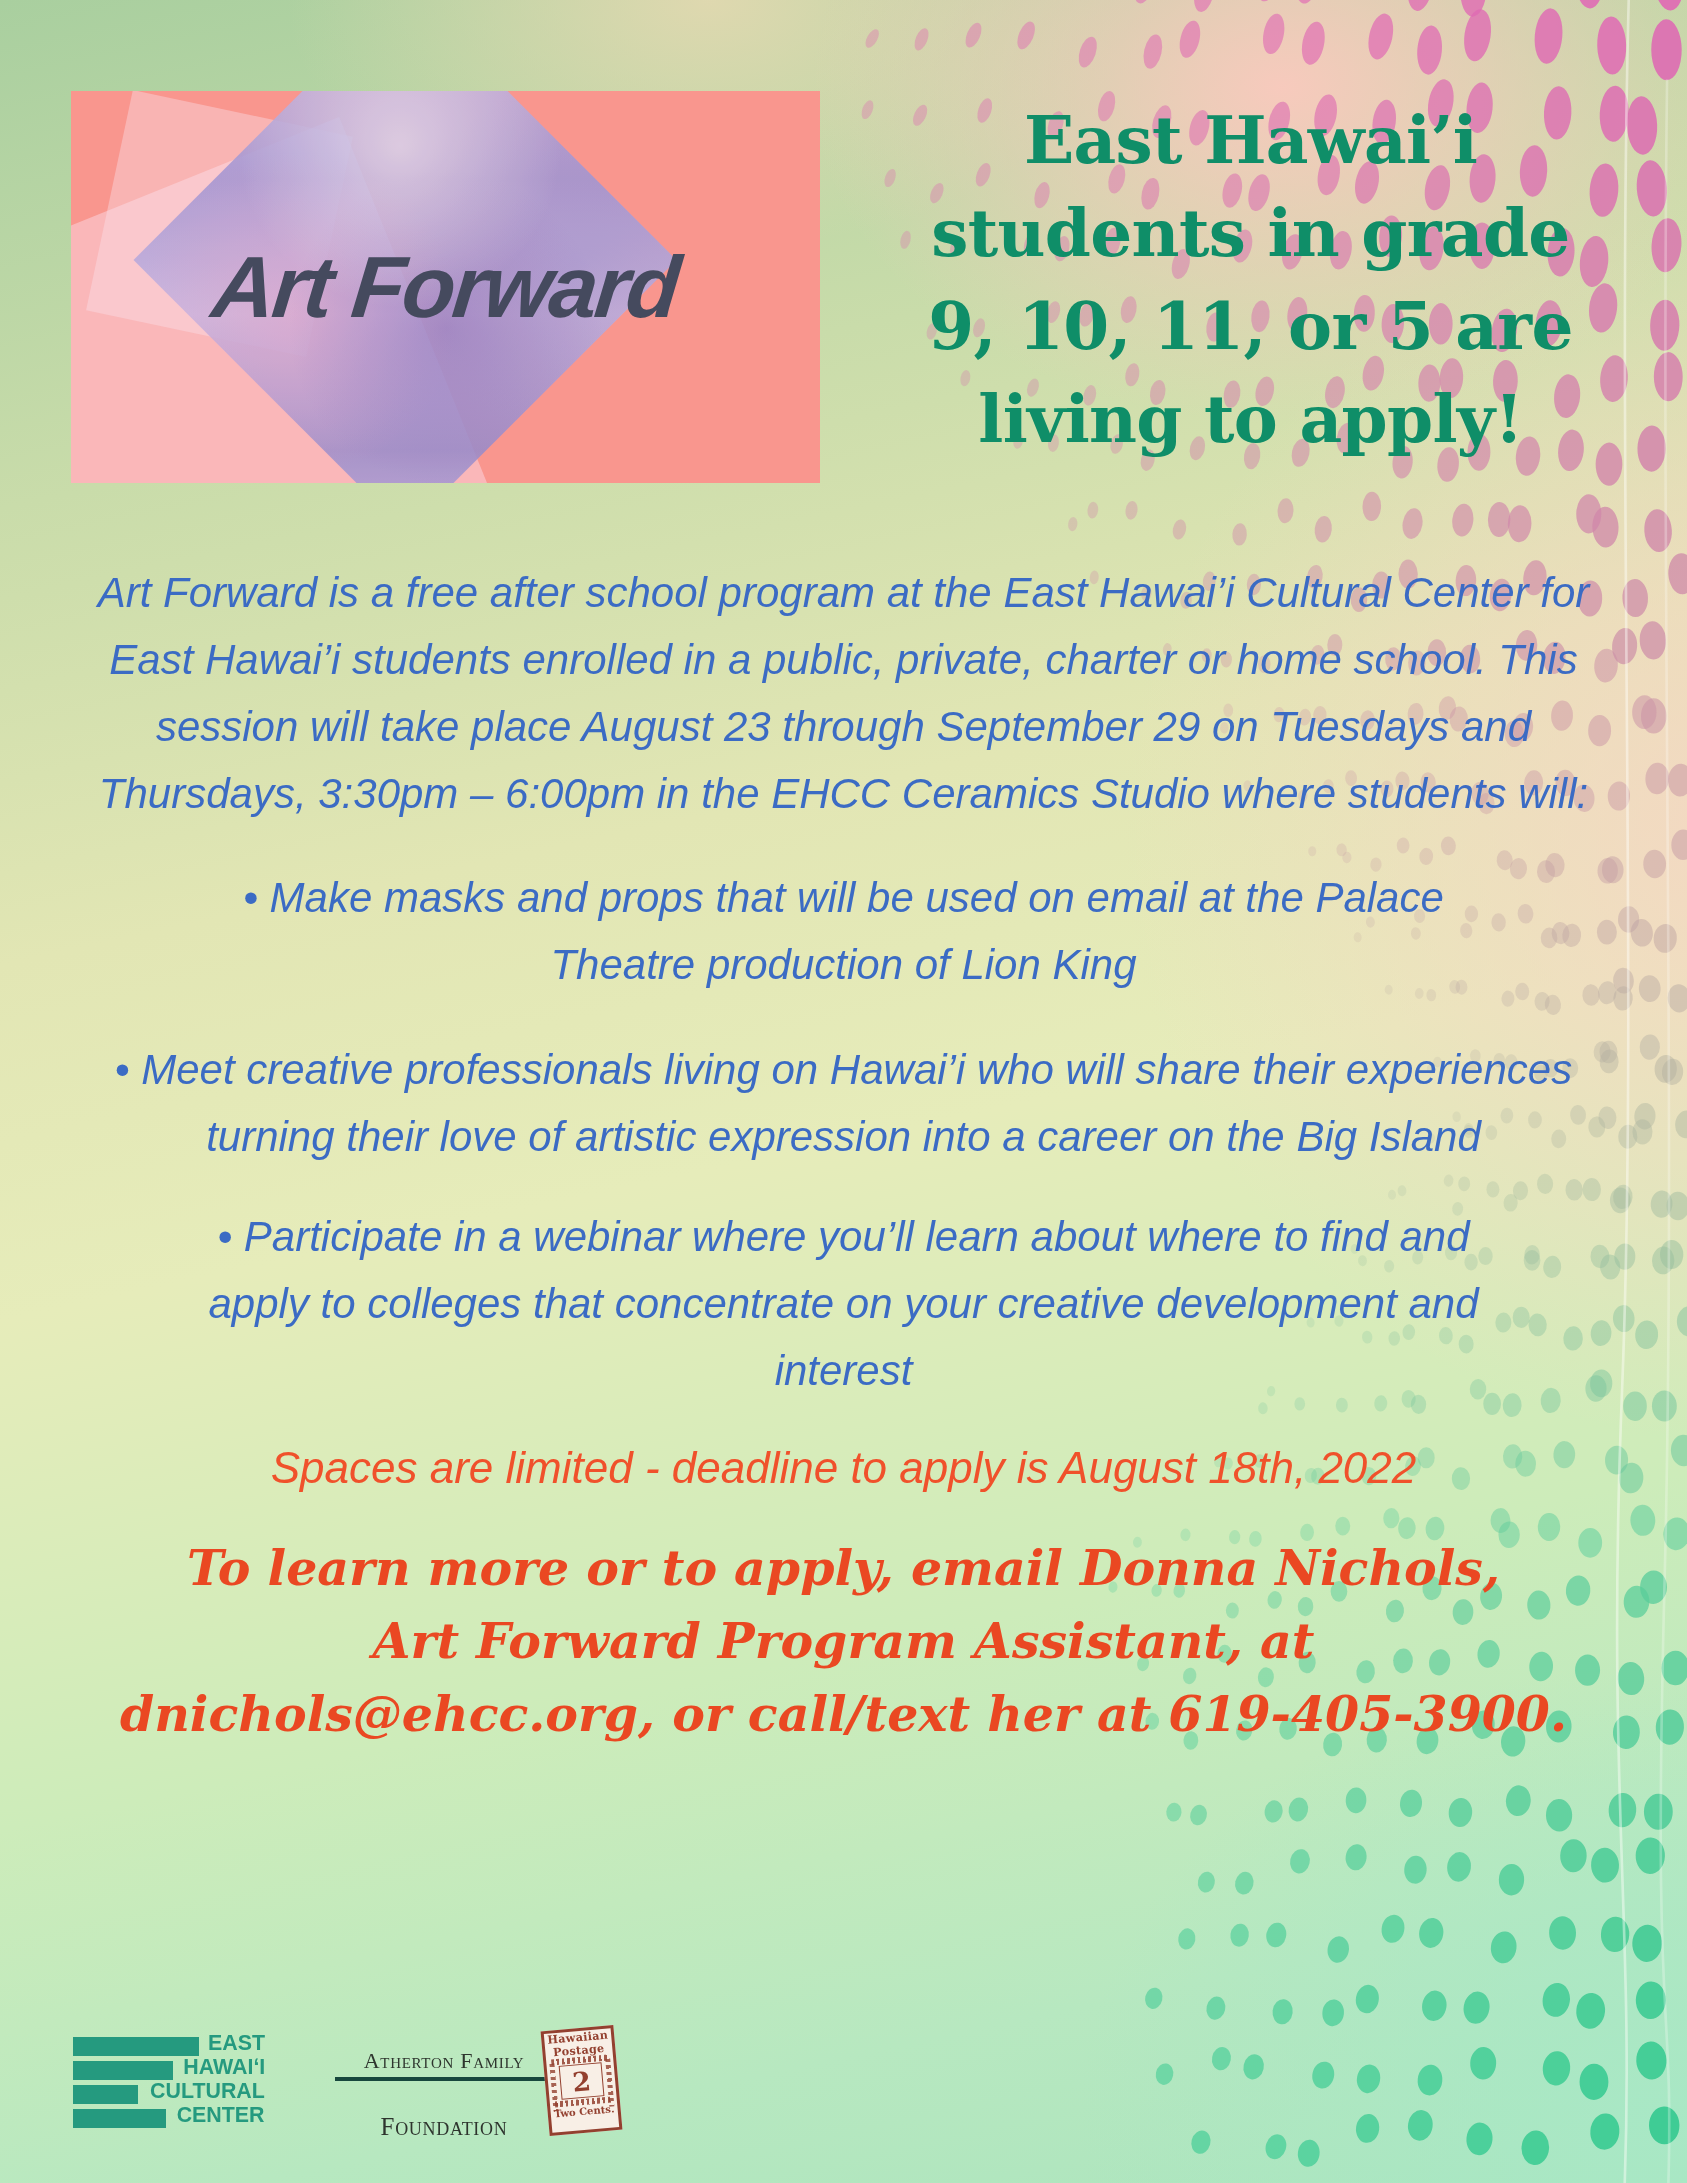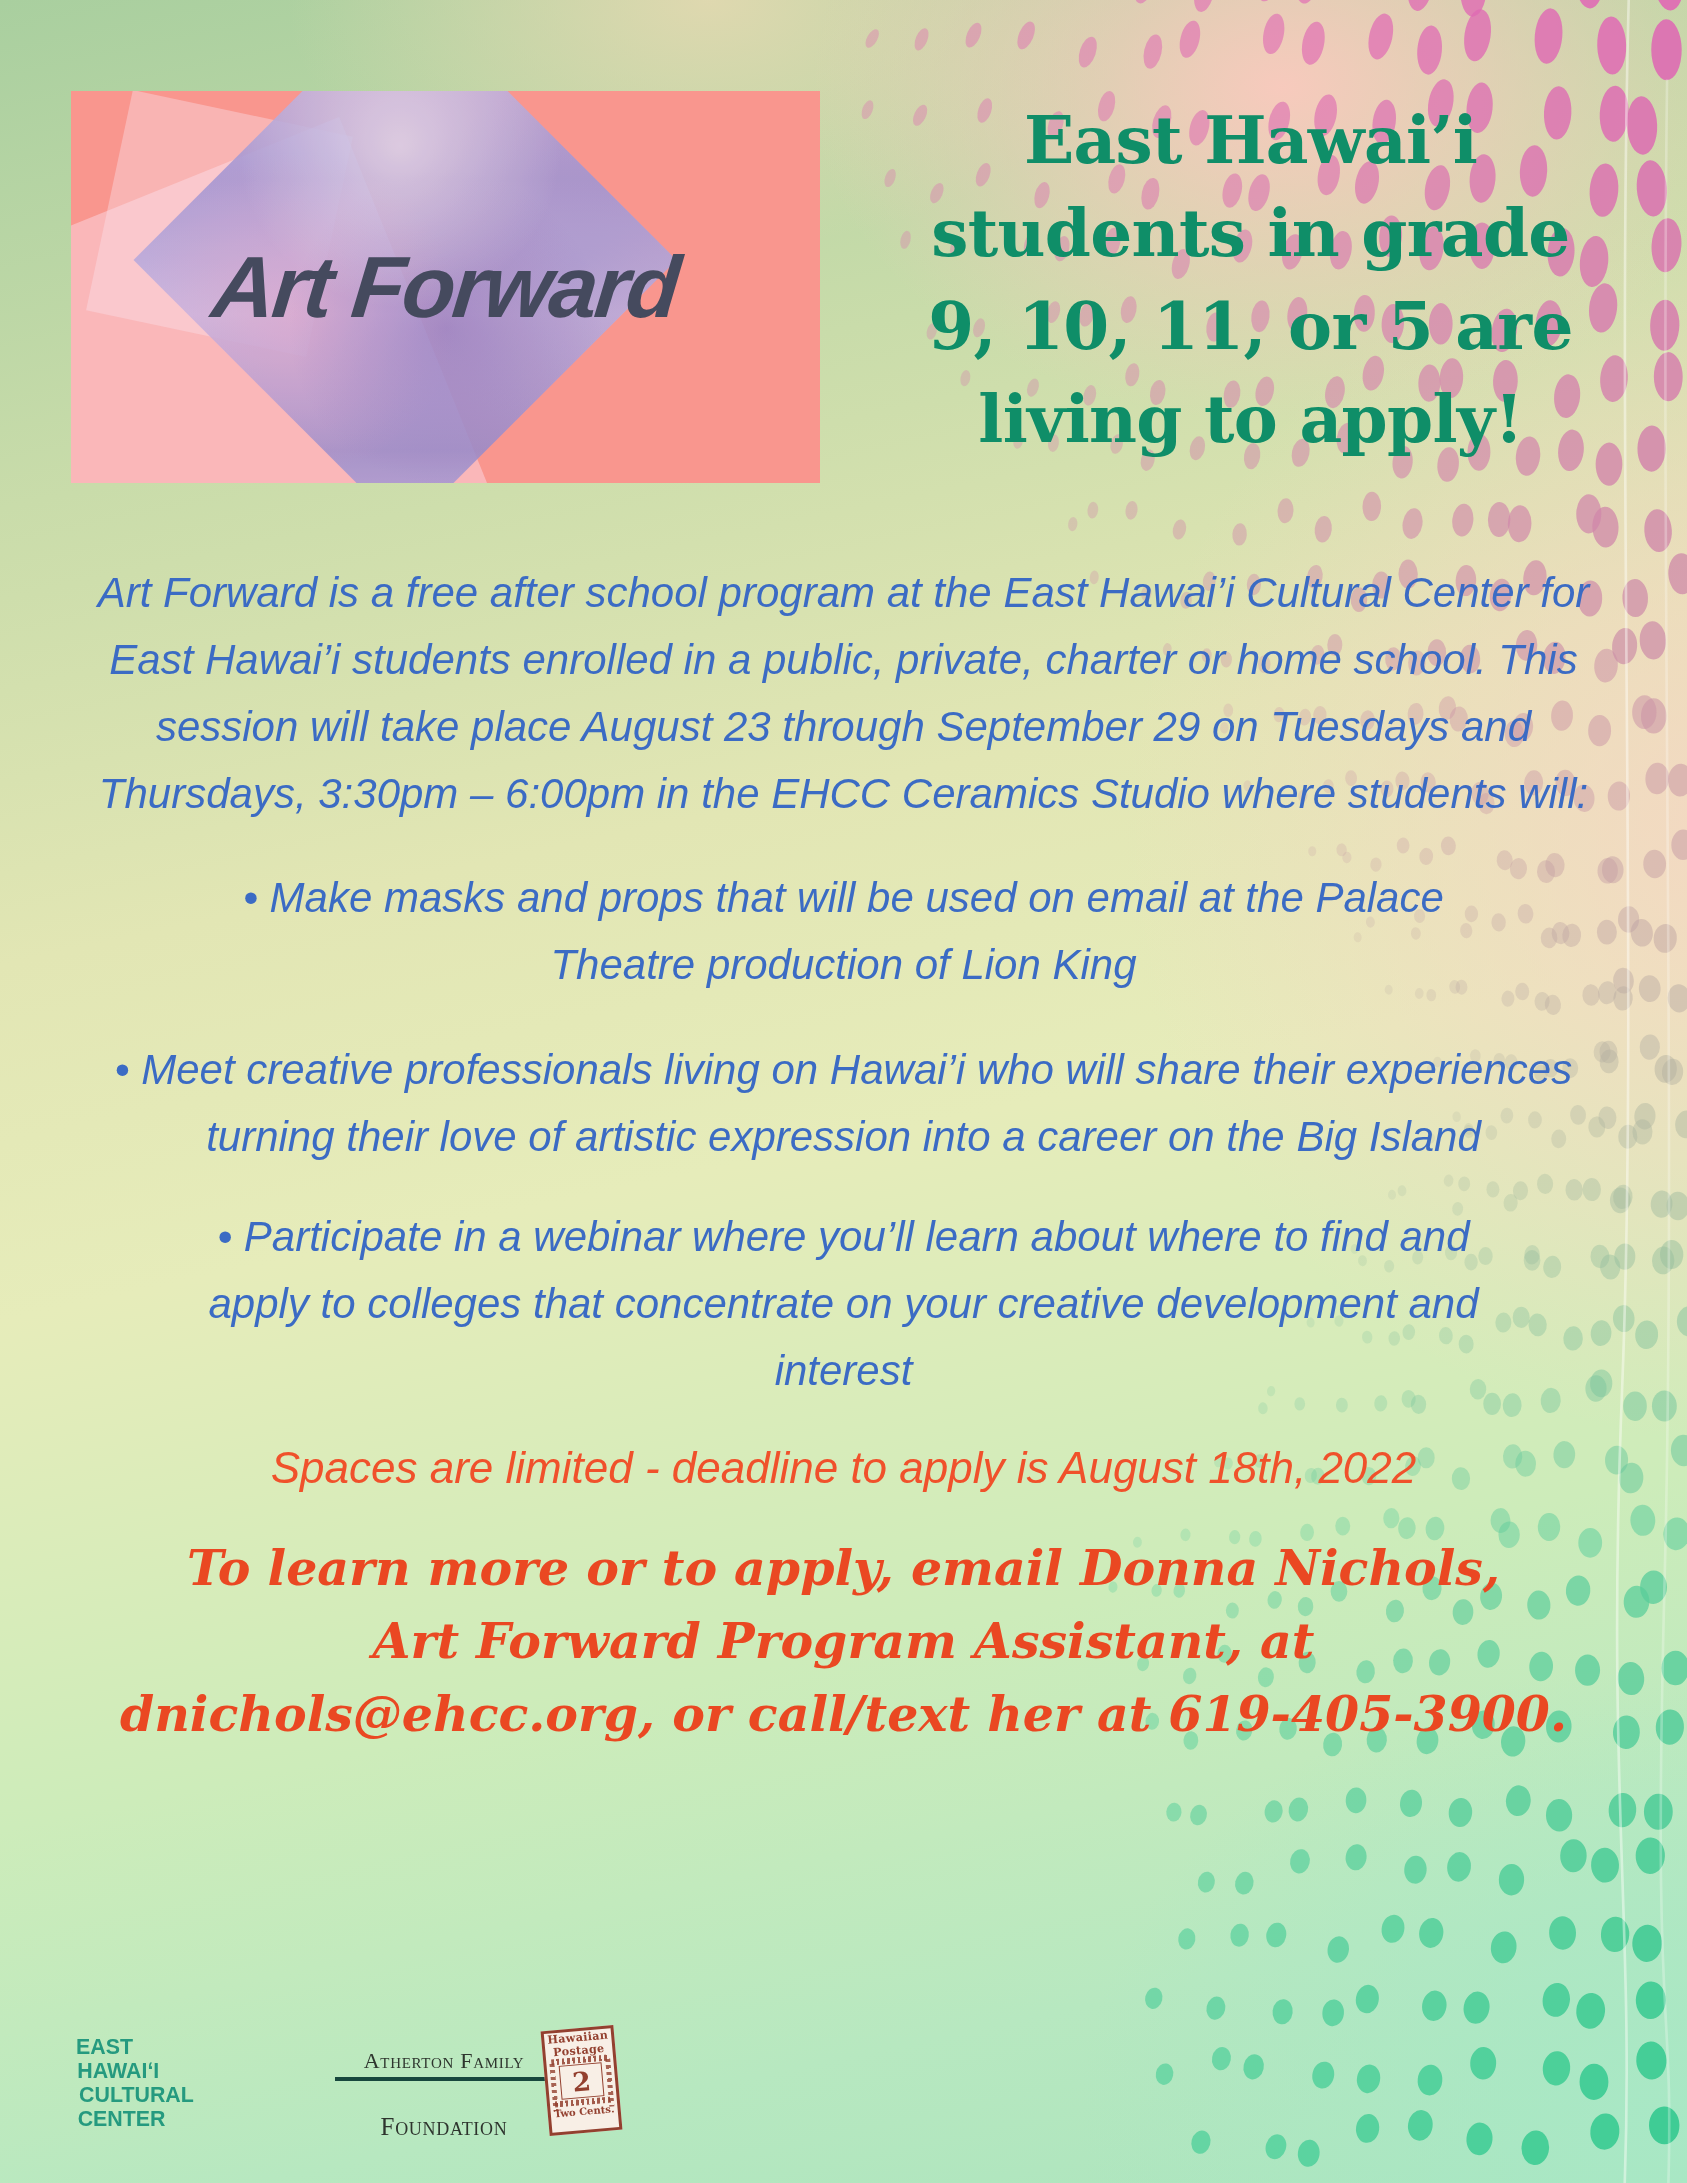--- a/index.html
+++ b/index.html
@@ -50,21 +50,21 @@
   .b2{max-width:1297px;margin-bottom:38px;}
   .b3{max-width:1601px;margin-bottom:33px;}
   .b4{max-width:1330px;margin-bottom:29px;}
   #deadline{font-size:44px;line-height:69px;color:var(--orange,#f0512b);margin-bottom:30px;}
   #contact{font-family:"DejaVu Serif",serif;font-weight:bold;font-size:49px;line-height:73px;
     color:var(--orange2,#ea4822);}
 
   
   #footer{position:absolute;left:73px;top:2011px;width:1542px;height:159px;}
   #ehcc-logo{position:absolute;left:0;top:22.5px;width:192px;}
-  .ehcc-row{display:flex;align-items:flex-start;height:22px;margin-bottom:2px;flex-direction:column;}
+  .ehcc-row{display:flex;align-items:flex-end;height:22px;margin-bottom:2px;}
   .ehcc-bar{flex:1;height:19px;background:var(--teal,#259a7f);margin-right:6px;}
   .ehcc-label{font-weight:800;font-size:22.5px;color:var(--teal,#259a7f);
     letter-spacing:0;transform:scaleX(.95);transform-origin:right;white-space:nowrap;}
   #atherton{position:absolute;left:262px;top:37px;width:218px;text-align:center;
     font-family:"Liberation Serif",serif;font-variant:small-caps;color:var(--ath,#2e352e);}
   #atherton .ath-line1{font-size:22px;letter-spacing:0.7px;white-space:nowrap;}
   #atherton .ath-divider{height:4px;background:var(--athline,#17473d);margin:3.3px 0 4.6px 0;}
   #atherton .ath-line2{font-size:25px;letter-spacing:0.7px;margin-top:32px;}
   #stamp{position:absolute;left:472px;top:17px;width:67px;height:99px;
     transform:rotate(-5deg);background:#f8efe6;border:3.3px solid var(--maroon,#93402f);

